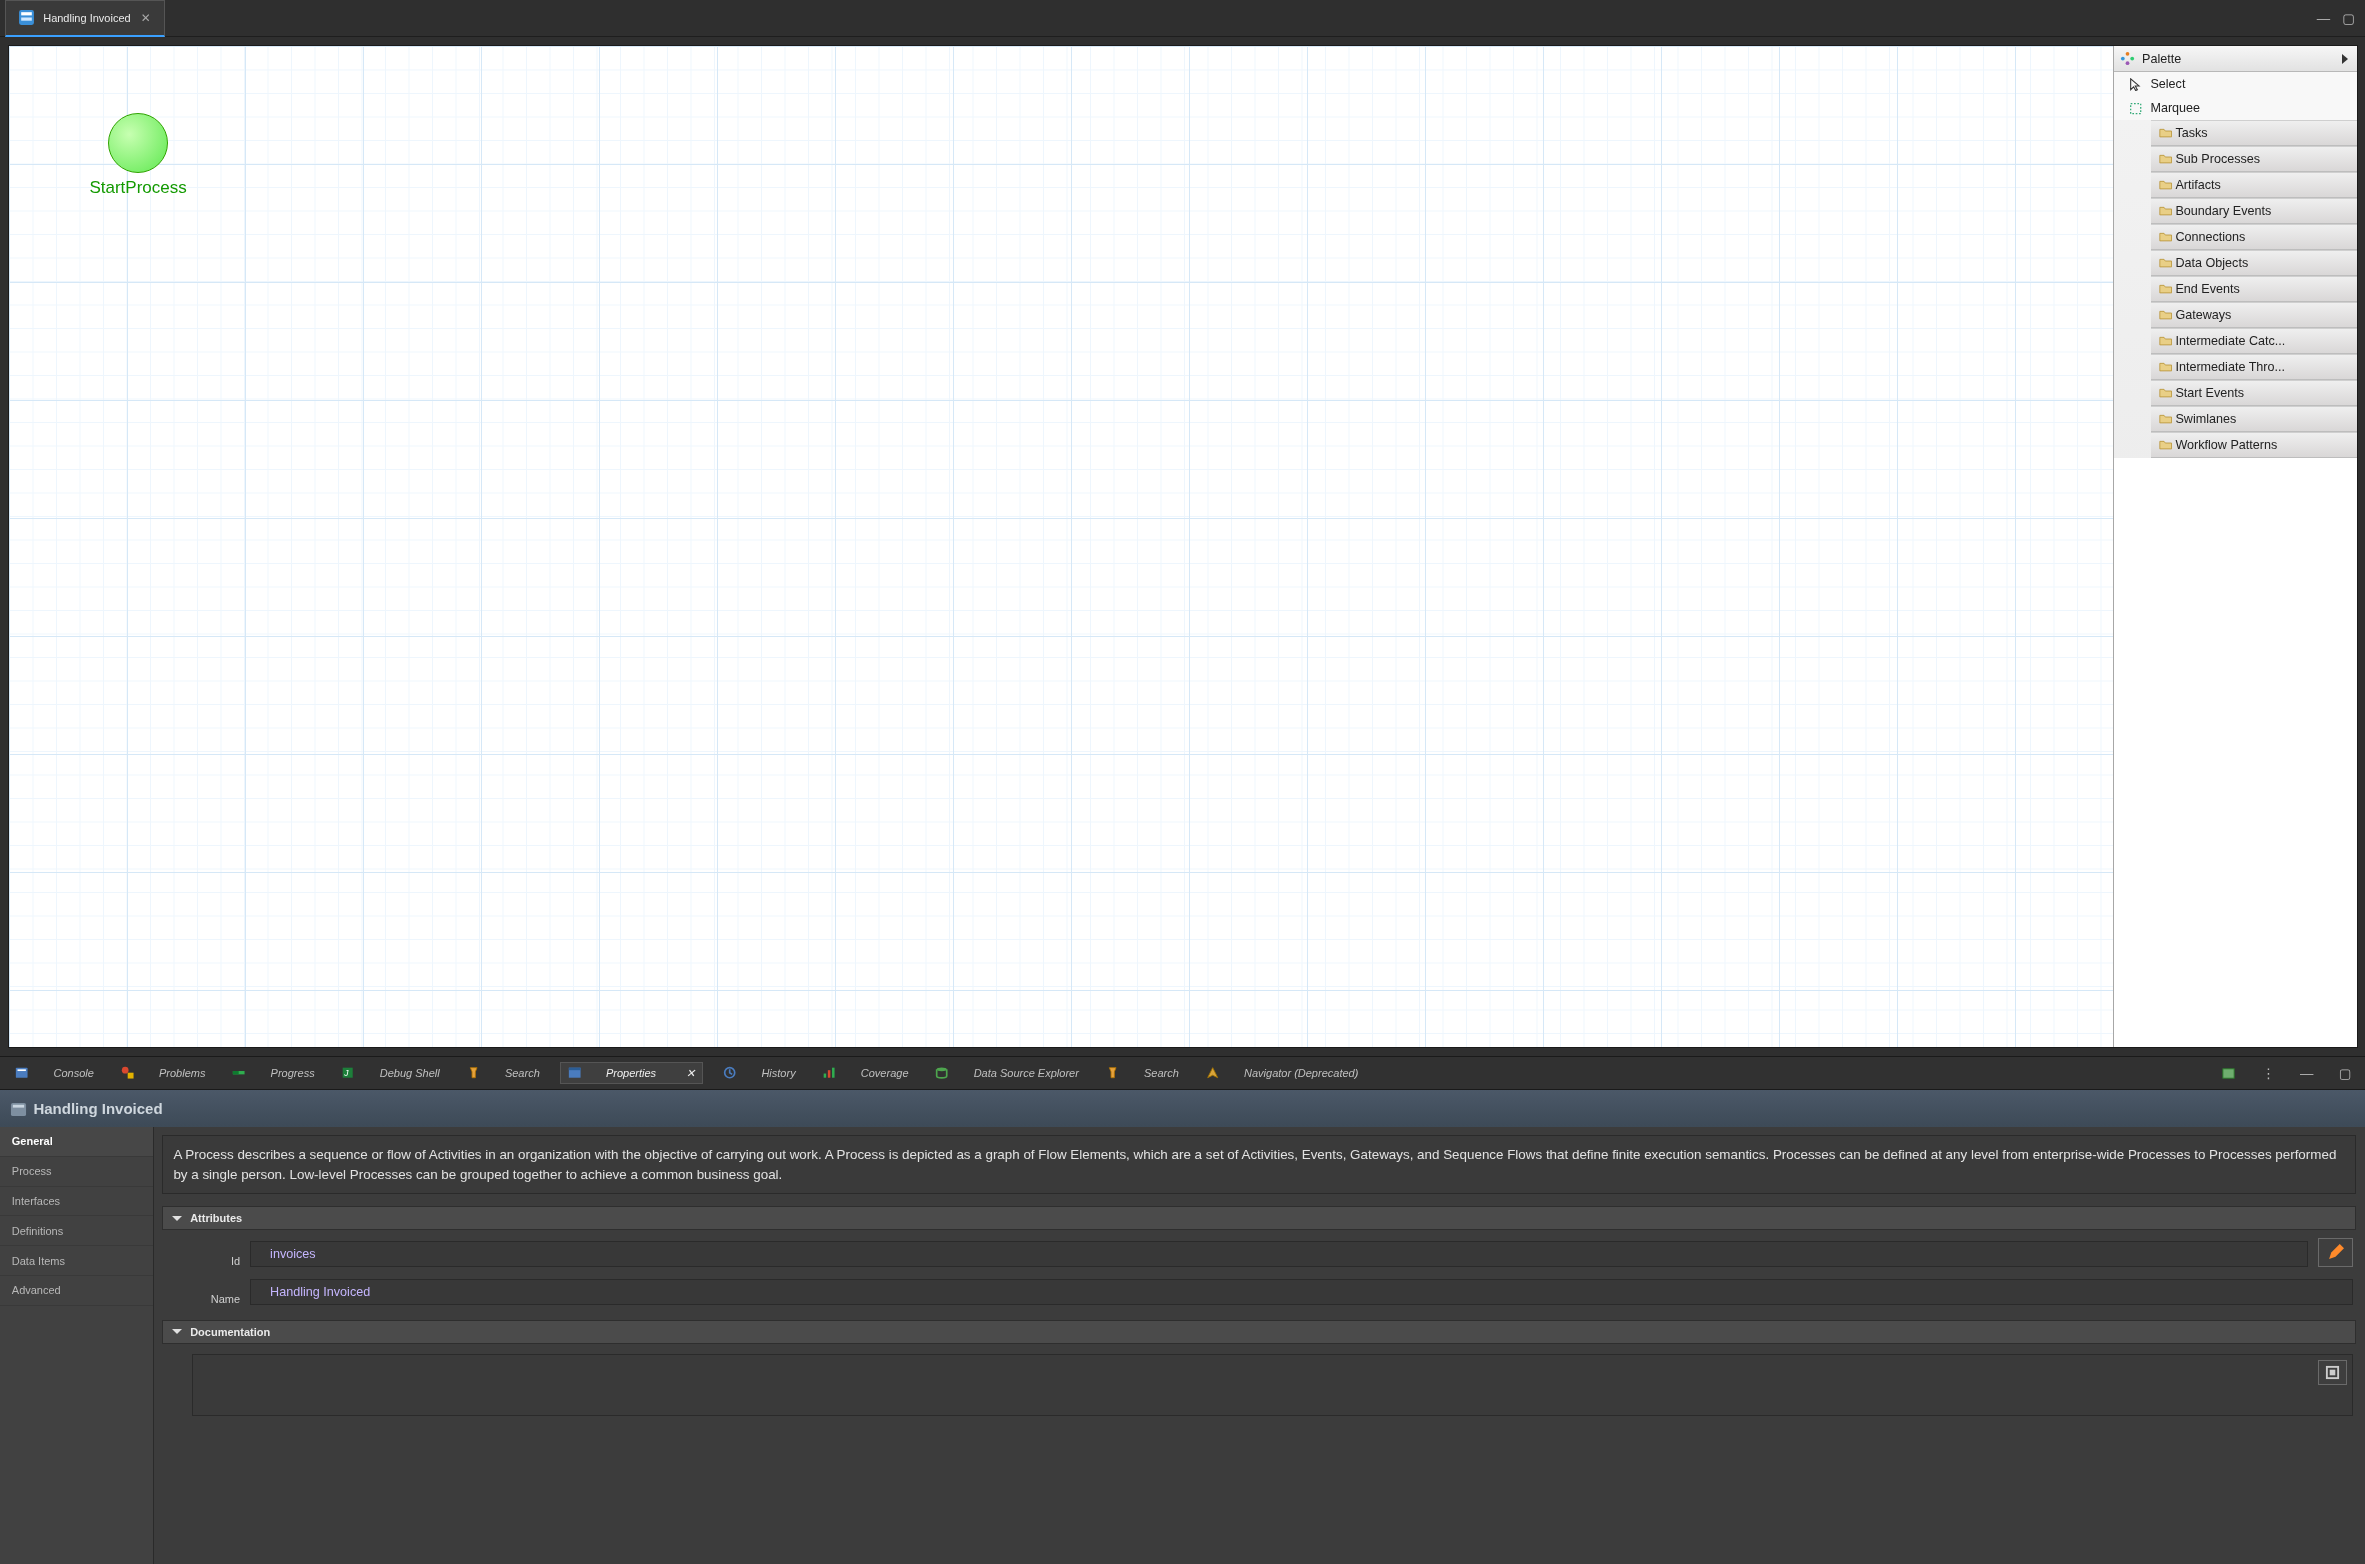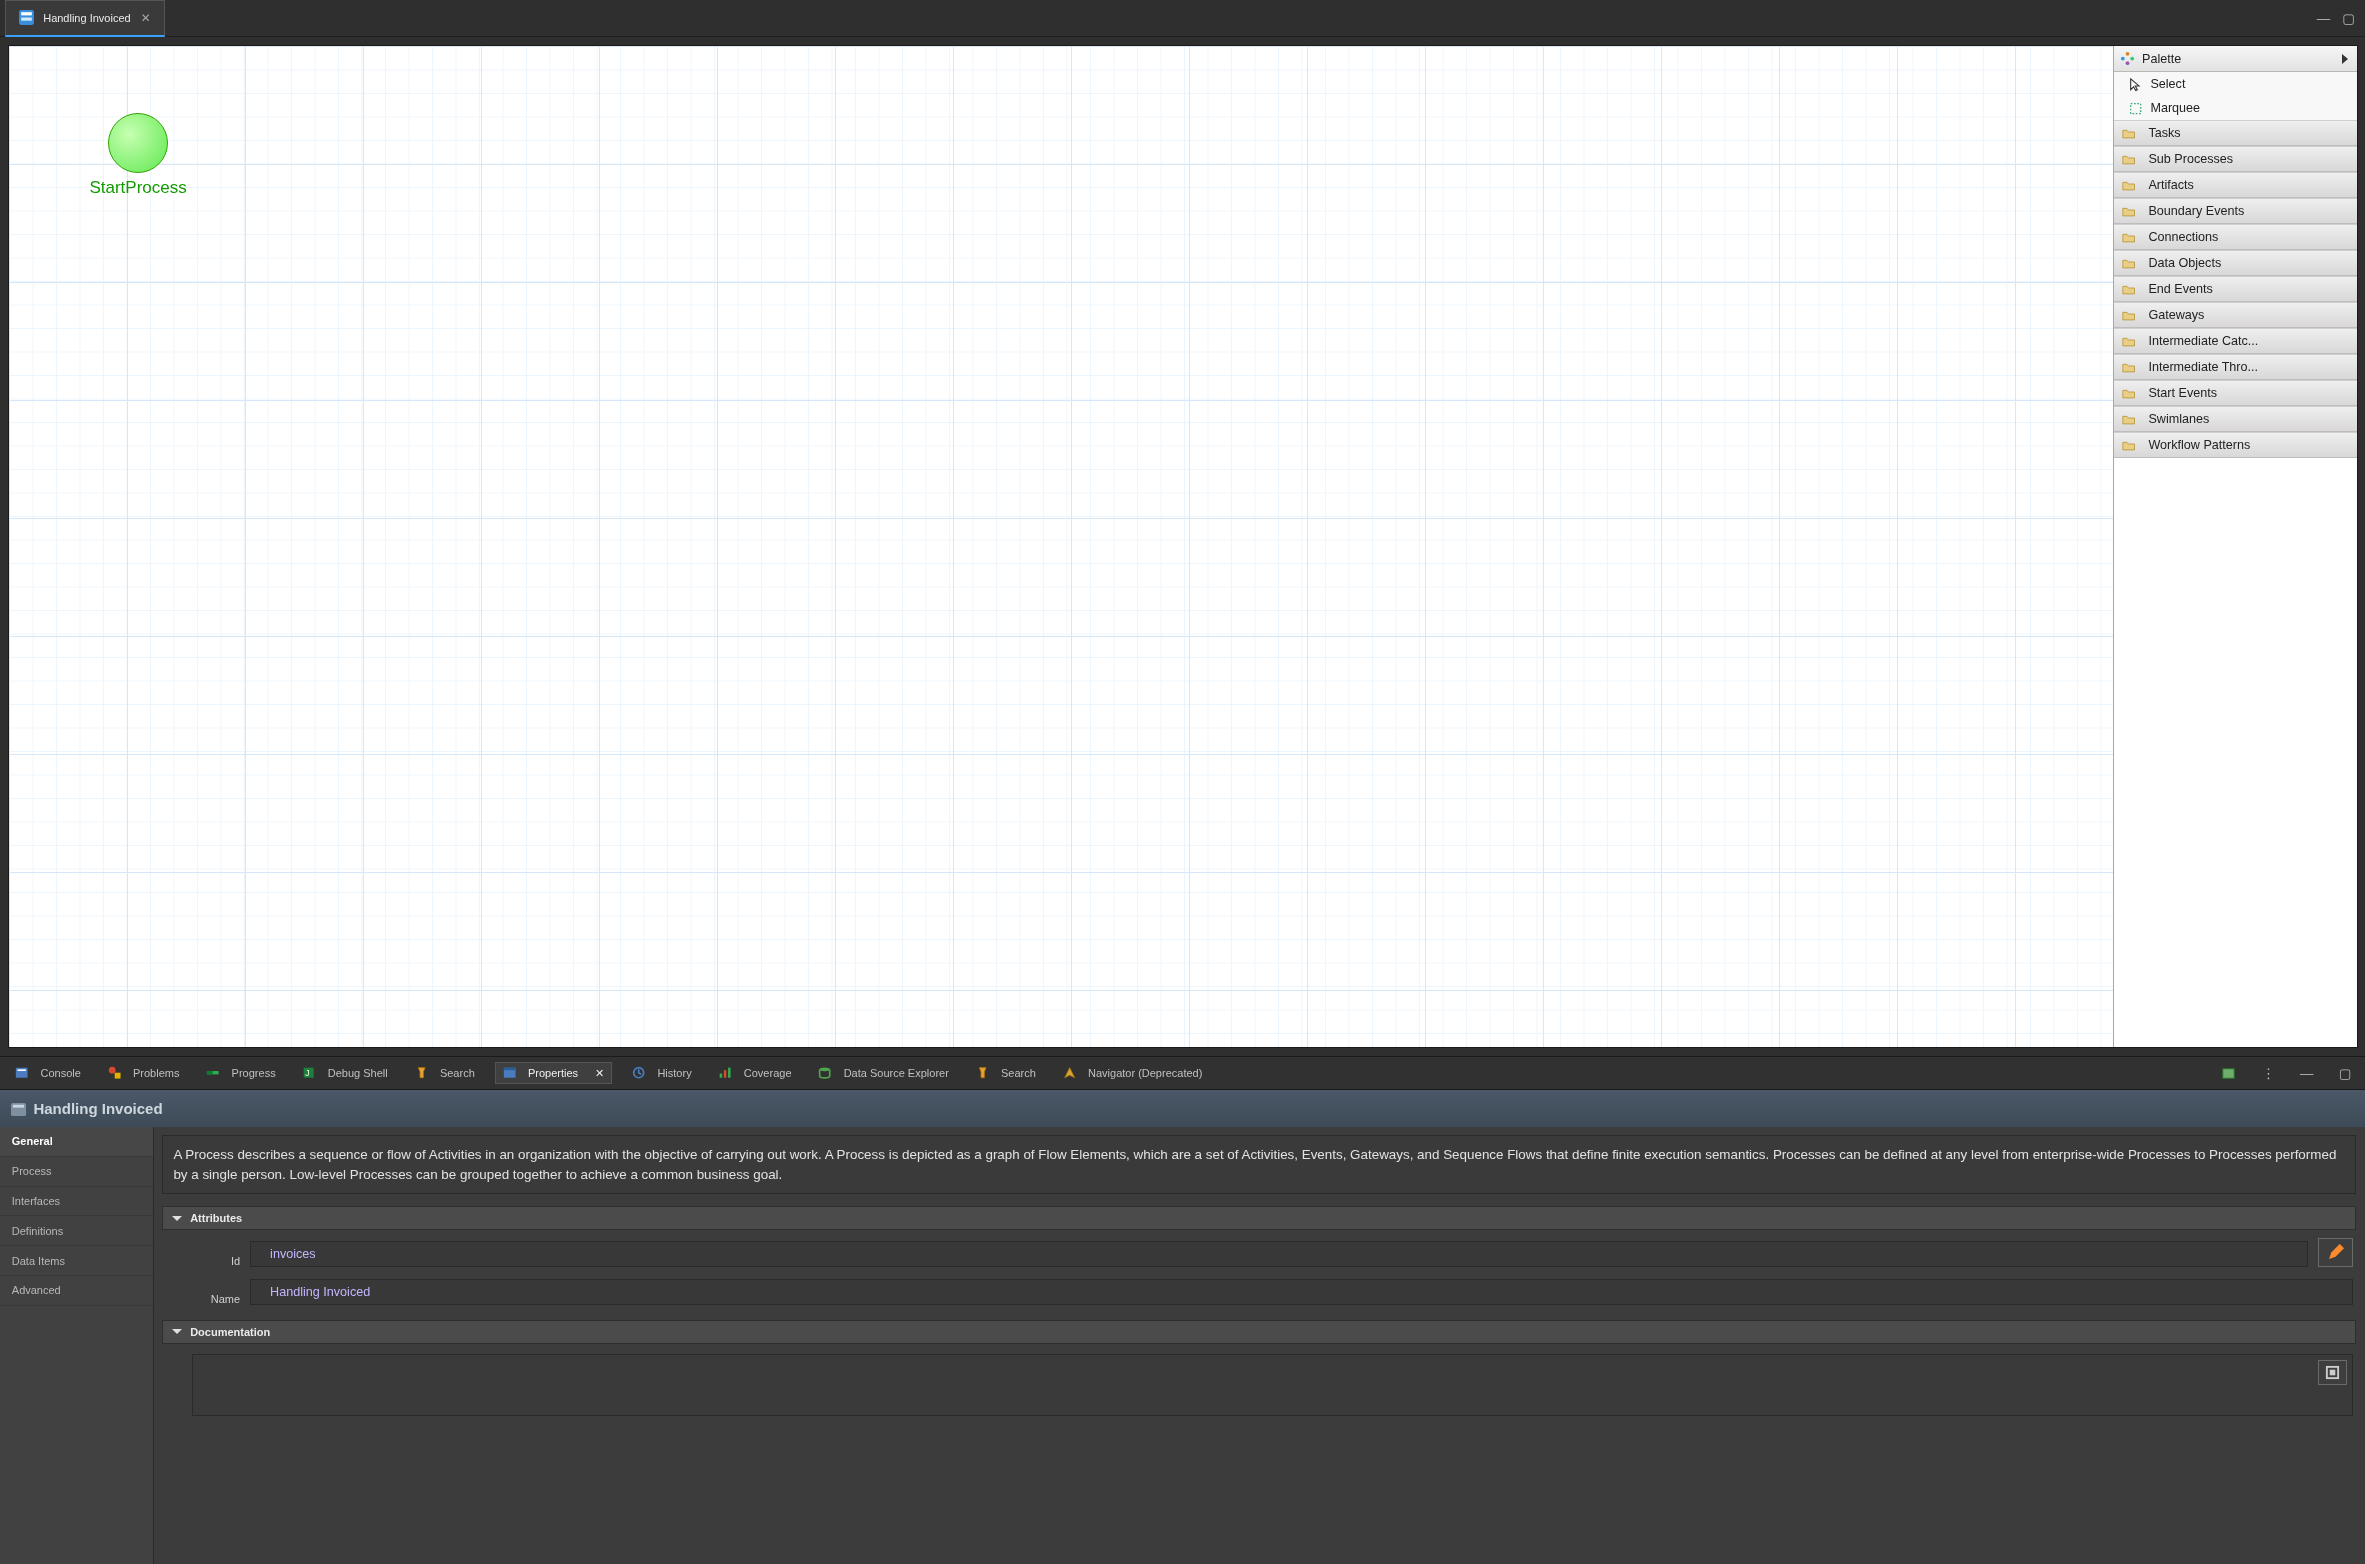--- a/index.html
+++ b/index.html
@@ -105,52 +105,53 @@
     .palette-heading .expand-arrow { margin-left: auto; }
     .palette-tool {
       display: flex;
       align-items: center;
       gap: 8.4px;
       padding: 5px 15px;
       background: #f8f8f8;
     }
     .palette-cat {
       display: flex;
-      align-items: center;
-      gap: 13px;
+      gap: 3px;
       padding: 5px 8.4px;
       background: linear-gradient(to bottom, #efefef, #d9d7d7);
       border-top: 0.8px solid #cfcfcf;
       border-bottom: 0.8px solid #bdbdbd;
       white-space: nowrap;
       overflow: hidden;
       text-overflow: ellipsis;
+      margin-left: 37px;
     }
     .palette-filler {
       flex: 1;
       background: #ffffff;
     }
     
     .view-tabbar {
       display: flex;
       align-items: center;
       gap: 13.4px;
       padding: 5px 8.4px;
       background: #313131;
       border-top: 0.8px solid #1a1a1a;
       border-bottom: 0.8px solid #1a1a1a;
       height: 34px;
     }
     .view-tab {
       display: inline-flex;
       align-items: center;
-      gap: 12px;
+      gap: 25px;
       padding: 3.4px 6.7px;
       color: #c0c0c0;
       cursor: pointer;
+      font-style: italic;
     }
     .view-tab.active {
       background: #3f3f3f;
       color: #f0f0f0;
       border: 0.8px solid #555;
     }
     .view-tabbar .spacer { flex: 1; }
     
     .prop-header {
       display: flex;

